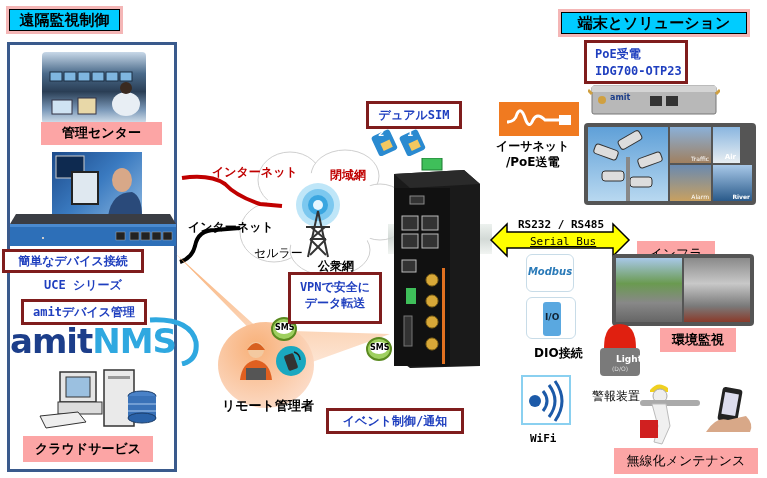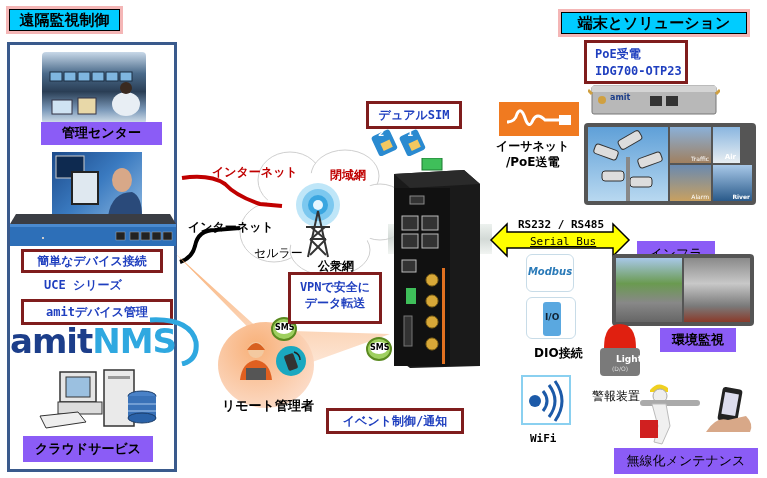--- a/index.html
+++ b/index.html
@@ -5,21 +5,21 @@
   * { box-sizing: border-box; margin: 0; padding: 0; }
   html, body { width: 767px; height: 478px; background: #ffffff; overflow: hidden; }
   body { position: relative; font-family: "DejaVu Sans", sans-serif; }
   .abs { position: absolute; }
   .section-title {
     background: #00ccff; border: 1.5px solid #000; color: #000;
     font-size: 15px; font-weight: bold; text-align: center; line-height: 20px;
     box-shadow: 0 0 0 3px #f4b6b6;
   }
   .green-label {
-    background: #8b5cf6; color: #000; font-weight: bold; font-size: 13px;
+    background: #fca5a5; color: #000; font-weight: bold; font-size: 13px;
     text-align: center; line-height: 22px;
   }
   .boxed-label {
     background: #fff; border: 3px solid #7f1d1d; color: #1f3fbf; font-weight: bold;
     font-size: 12px; text-align: center; font-family: "DejaVu Sans Mono", monospace;
   }
   .plain-text { font-weight: bold; font-size: 12px; color: #000; white-space: nowrap; }
   .red-text { font-weight: bold; font-size: 12px; color: #c00000; white-space: nowrap; }
   .panel-left { border: 3px solid #3a5a8c; background: #fff; }
   .photo {
@@ -69,24 +69,24 @@
       <rect x="106" y="18" width="9" height="8"></rect>
         <rect x="120" y="18" width="9" height="8"></rect>
       <rect x="131" y="18" width="9" height="8"></rect>
         <rect x="142" y="18" width="9" height="8"></rect>
       <rect x="153" y="18" width="9" height="8"></rect>
     </g>
     <rect x="32" y="23" width="2" height="2" fill="#ccc"></rect>
   </svg>
 </div>
 
-<div class="abs boxed-label" style="left:21px;top:249px;width:142px;height:24px;line-height:18px;">簡単なデバイス接続</div>
+<div class="abs boxed-label" style="left:2px;top:249px;width:142px;height:24px;line-height:18px;">簡単なデバイス接続</div>
 <div class="abs plain-text" style="left:44px;top:277px;color:#1f3fbf;font-family:'DejaVu Sans Mono',monospace;">UCE シリーズ</div>
 
-<div class="abs boxed-label" style="left:21px;top:299px;width:152px;height:26px;line-height:20px;">amitデバイス管理</div>
+<div class="abs boxed-label" style="left:21px;top:299px;width:126px;height:26px;line-height:20px;">amitデバイス管理</div>
 
 <div class="abs" style="left:10px;top:316px;width:190px;height:50px;">
   <svg width="190" height="50" viewBox="0 0 190 50">
     <path d="M140 4 Q180 2 186 26 Q188 44 172 48" fill="none" stroke="#2fa8e0" stroke-width="5"></path>
   </svg>
 </div>
 <div class="abs" style="left:10px;top:322px;font-size:34px;font-weight:bold;line-height:38px;letter-spacing:-1px;">
   <span style="color:#1c3e8a;">amit</span><span style="color:#2fa8e0;">NMS</span>
 </div>
 

